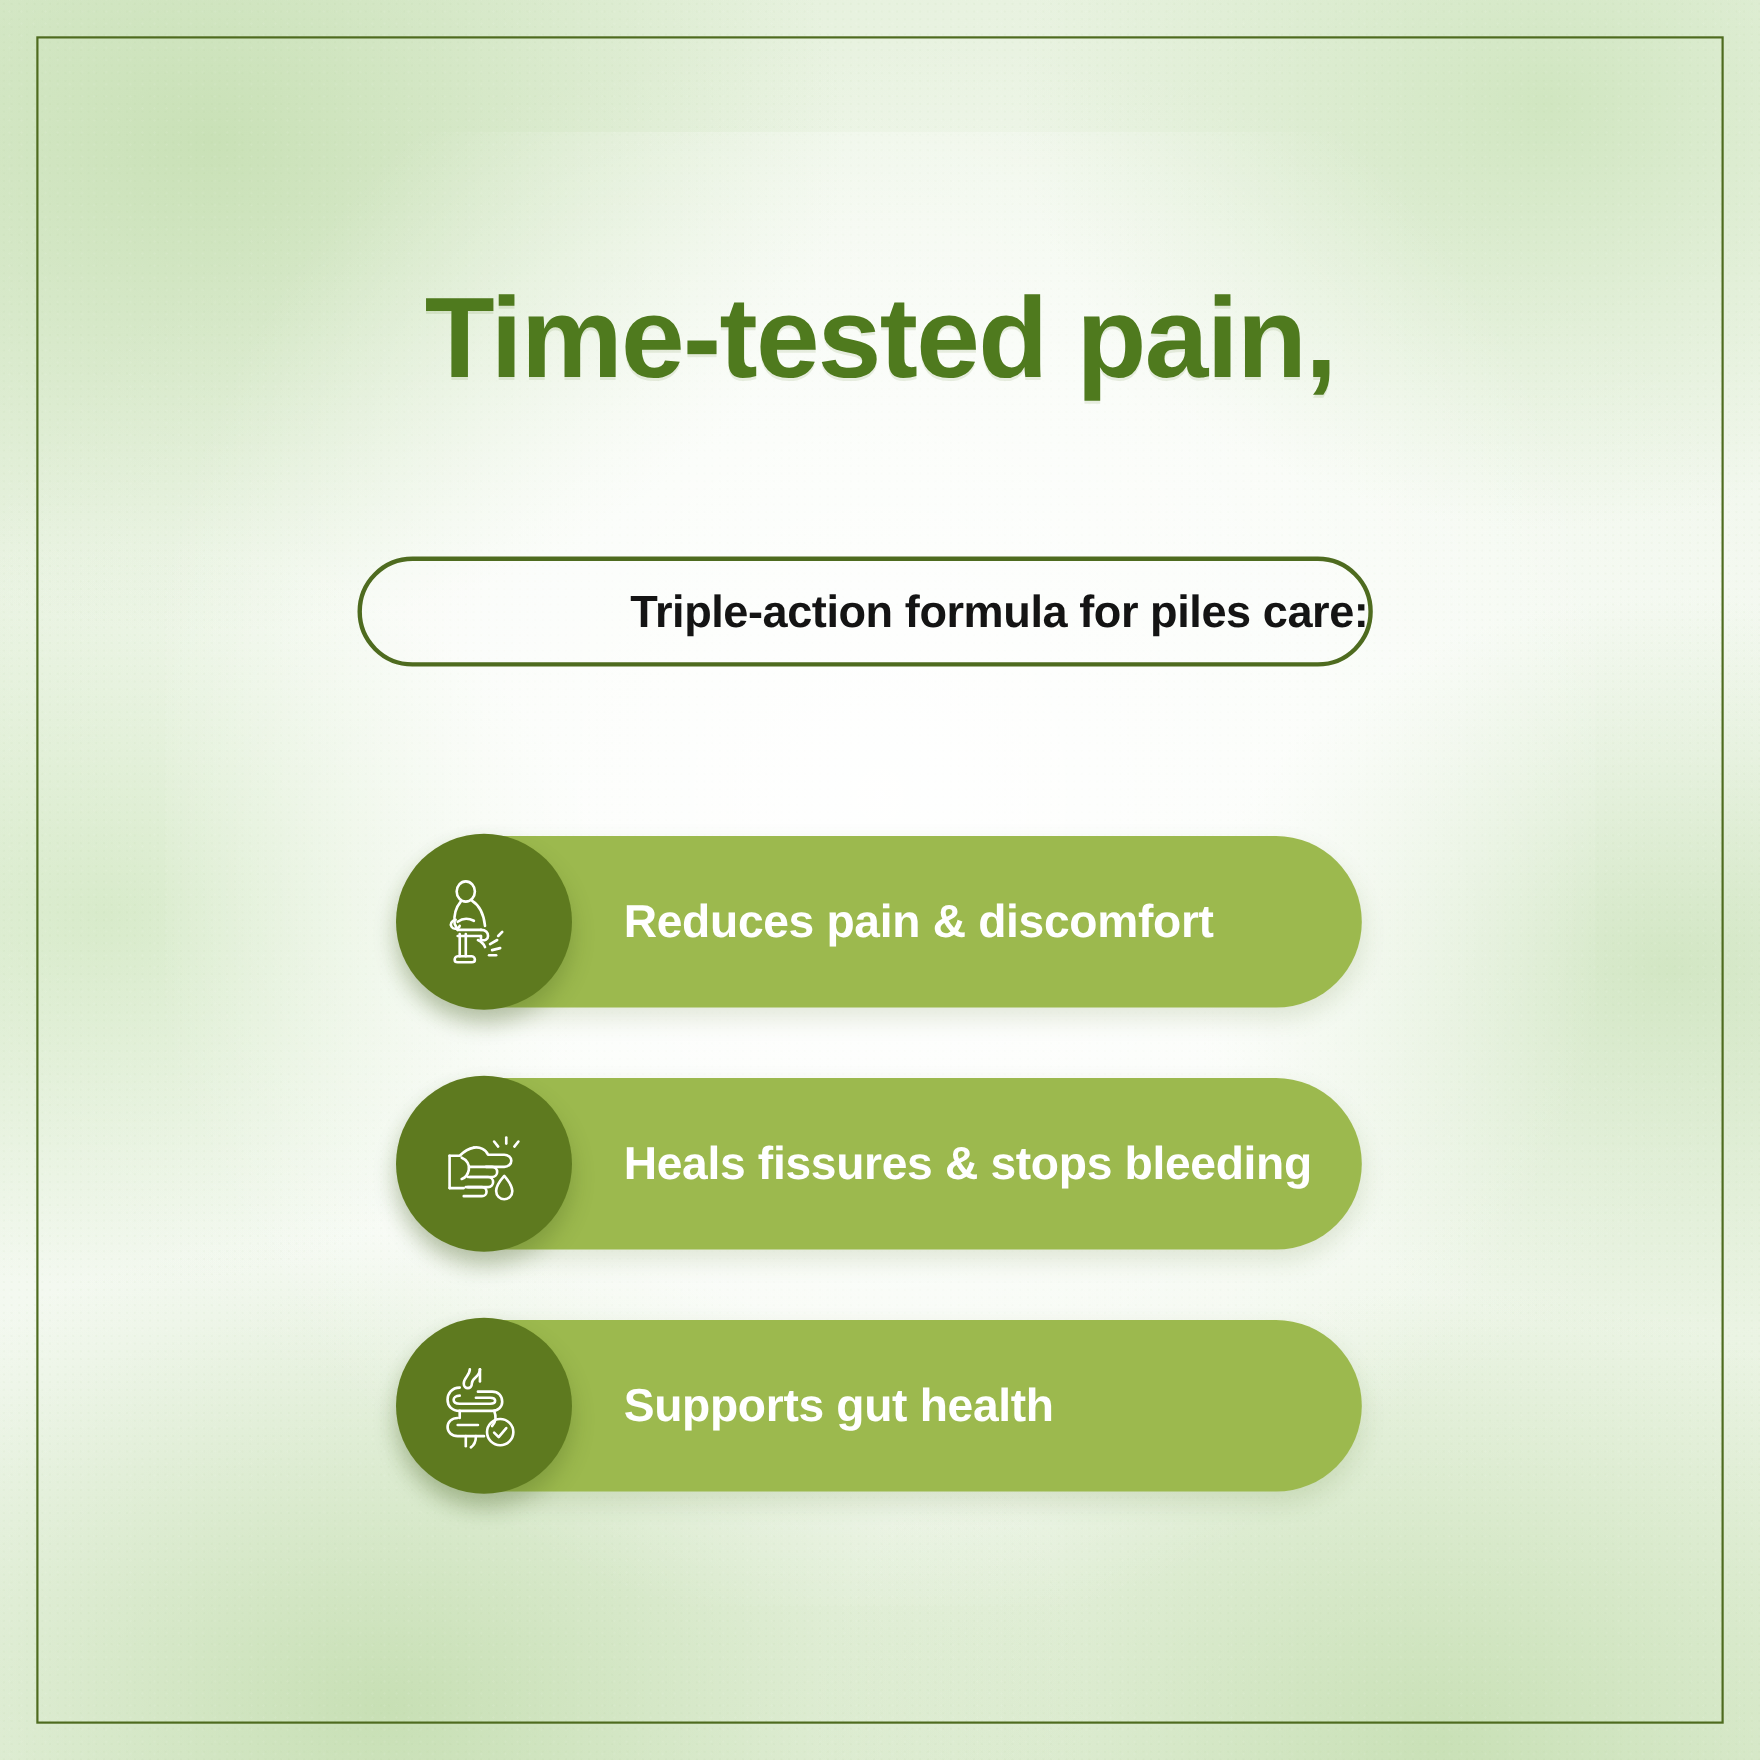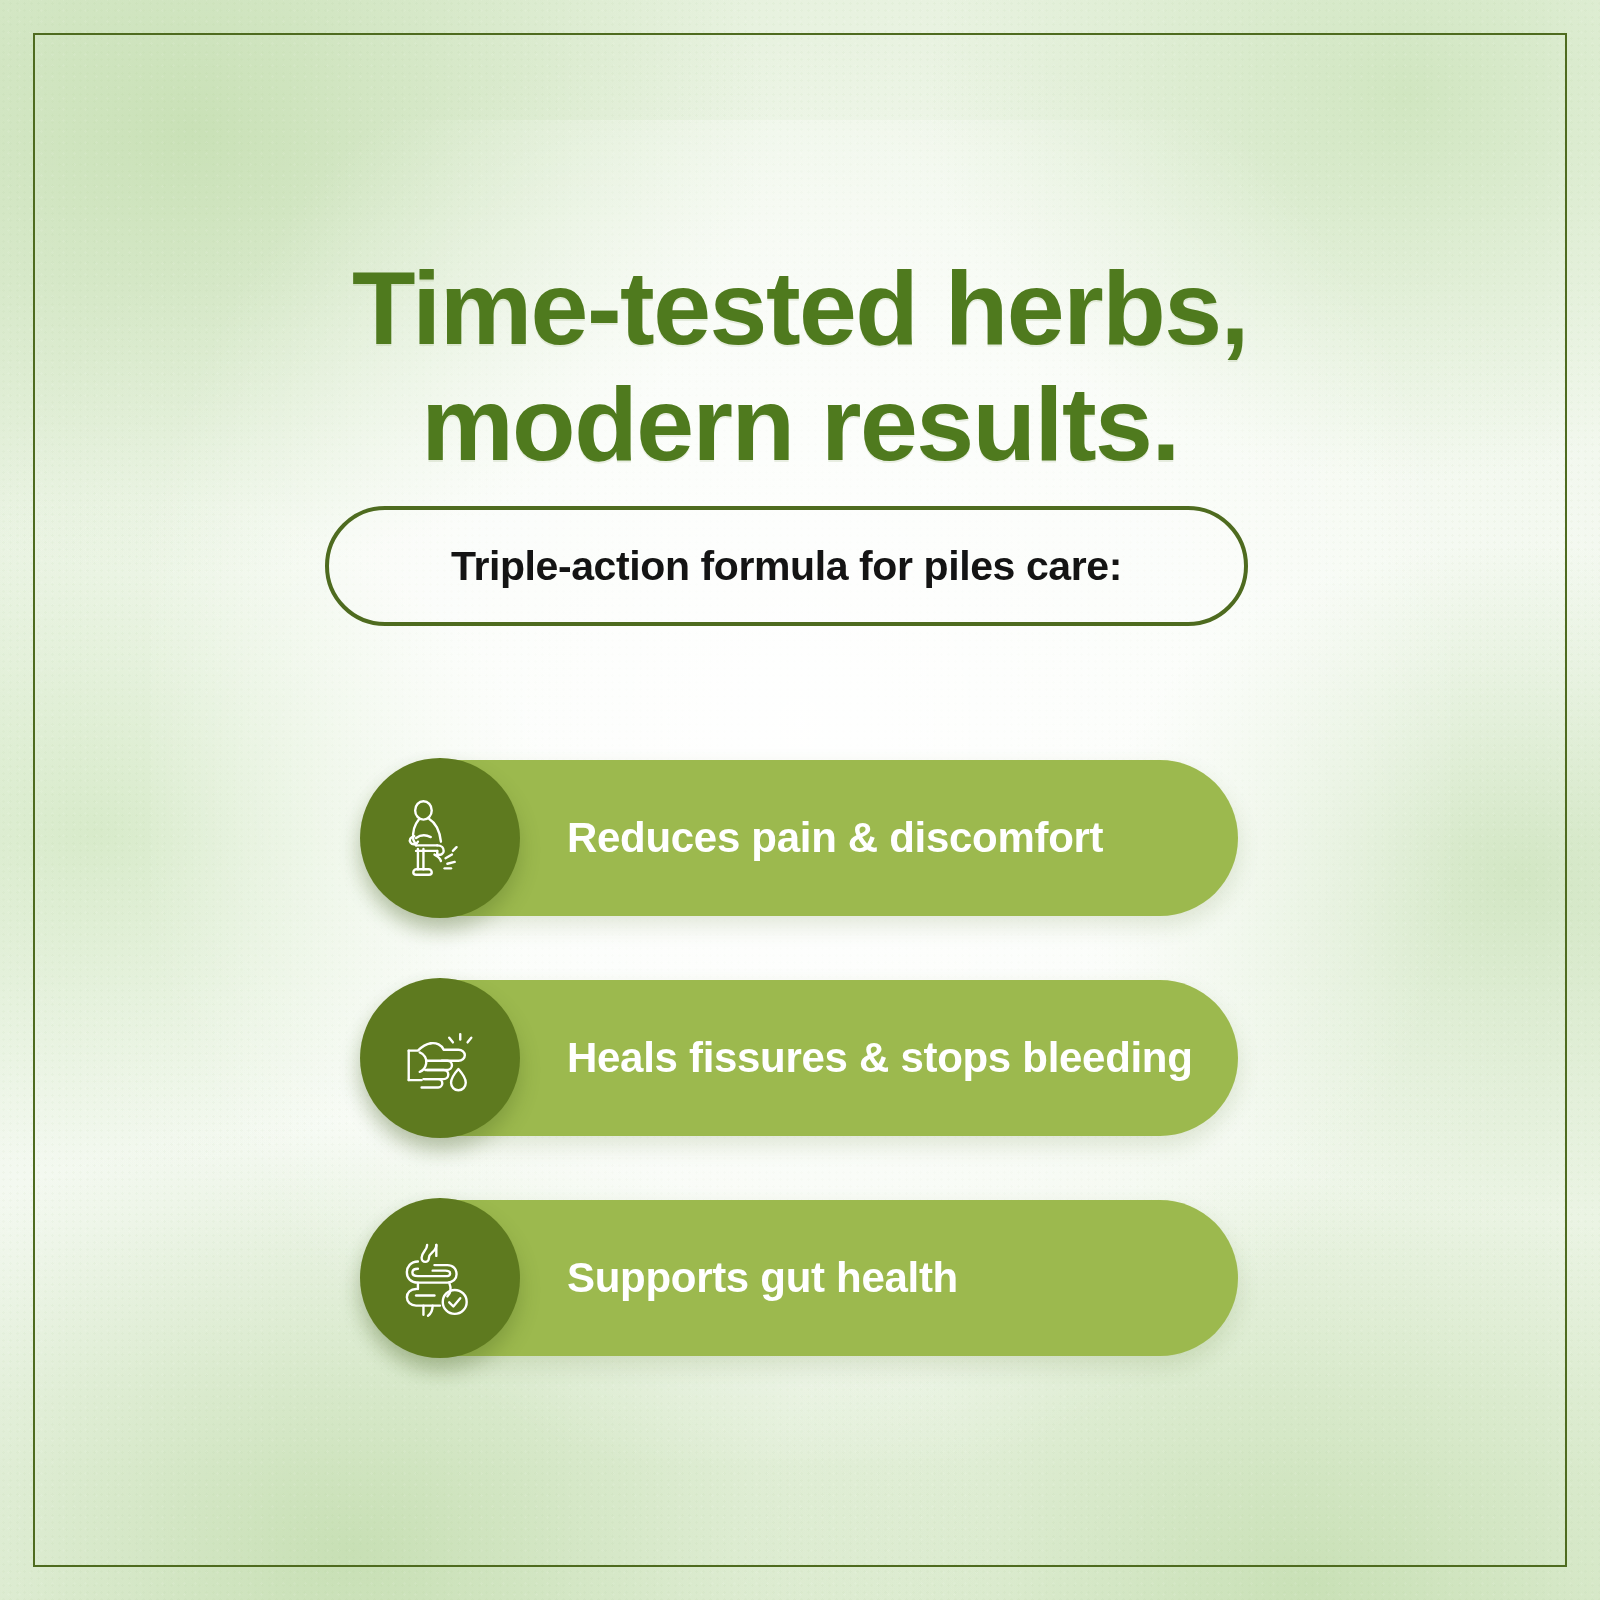--- a/index.html
+++ b/index.html
@@ -86,27 +86,27 @@
     text-shadow: 0 2px 0 rgba(90,120,40,0.12);
   }
   .headline .ln { display: block; }
   .headline .ln2 { margin-top: -4px; }
 
   .badge {
     position: absolute;
     left: 325px;
     top: 506px;
     width: 923px;
-    height: 120px;
+    height: 100px;
     box-sizing: border-box;
     border: 4px solid #4e6b1f;
     border-radius: 60px;
     display: flex;
     align-items: center;
-    justify-content: center;
+    justify-content: flex-end;
     background: rgba(255,255,255,0.18);
   }
   .badge-label {
     font-size: 41px;
     font-weight: 700;
     color: #141414;
     letter-spacing: -0.4px;
   }
 
   
@@ -174,22 +174,21 @@
 <div class="poster">
 
   <div class="wash"></div>
   <div class="grain"></div>
   <div class="glow"></div>
   <div class="frame"></div>
 
   <div class="content">
 
     <h1 class="headline">
-      <span class="ln ln1">Time-tested herbs,</span>
-      <span class="ln ln2">modern results.</span>
+      <span class="ln ln1">Time-tested pain,</span>
     </h1>
 
     <div class="badge">
       <span class="badge-label">Triple-action formula for piles care:</span>
     </div>
 
     <div class="features">
 
       <div class="feature row-1">
         <div class="bar"></div>

